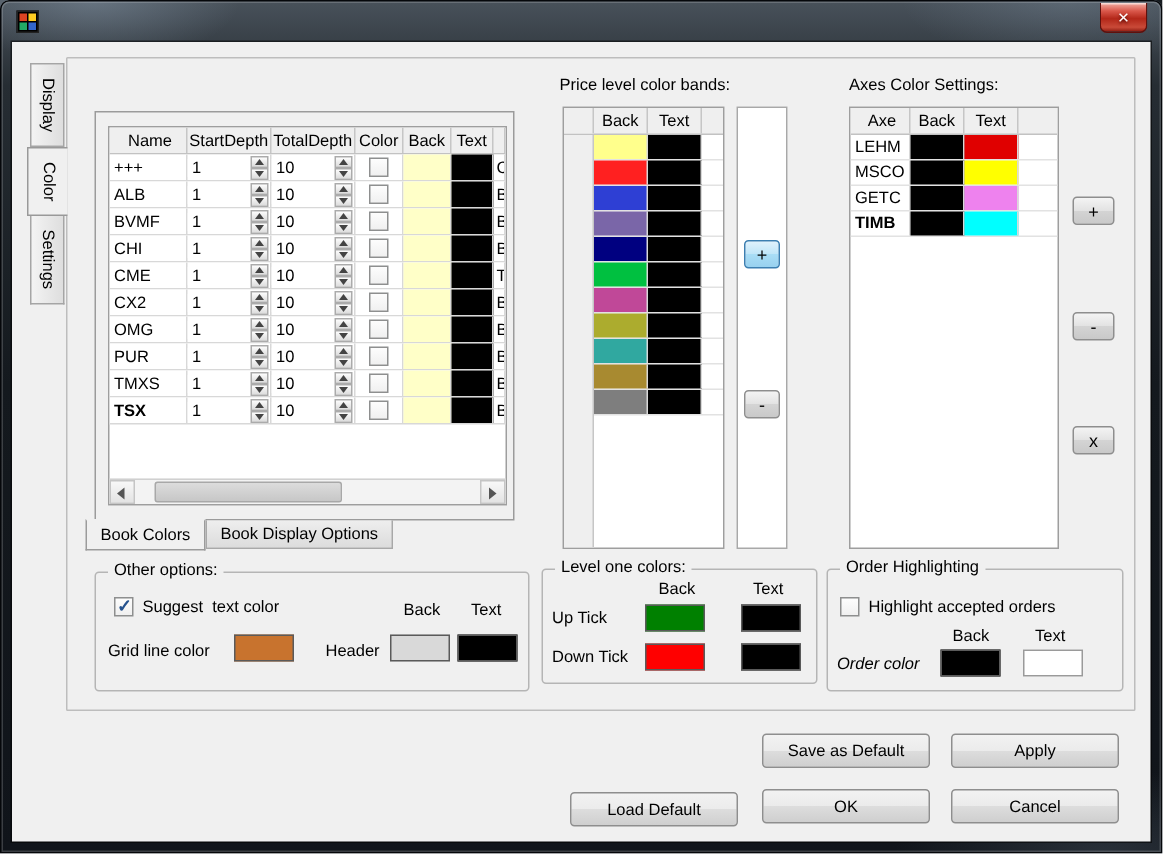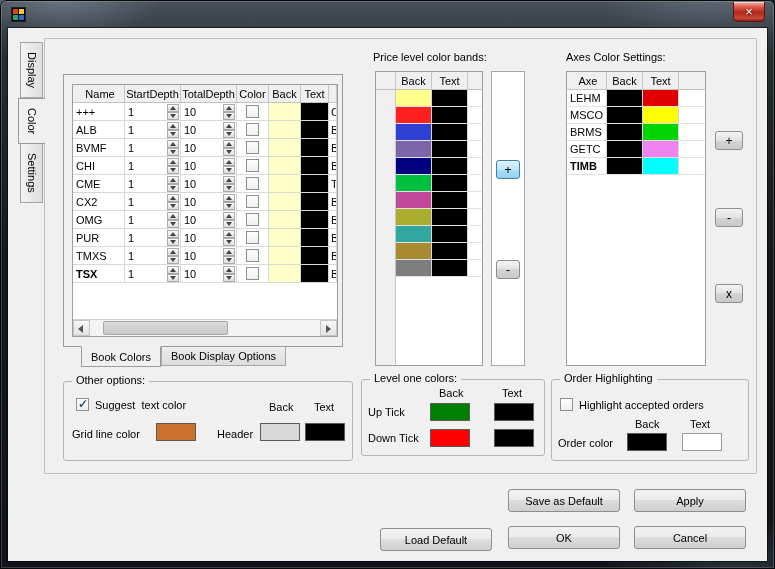--- a/index.html
+++ b/index.html
@@ -75,21 +75,21 @@
 
   .hscroll { position:absolute; left:0; right:0; bottom:0; height:17px; background:#f3f3f3; border-top:1px solid #d0d0d0; }
   .hs-btn { position:absolute; top:0; width:17px; height:16px; background:linear-gradient(#f8f8f8,#e3e3e3); border:1px solid #c5c5c5; }
   .hs-left{left:0;} .hs-right{right:0;}
   .hs-btn::after { content:""; position:absolute; top:4px; }
   .hs-left::after { left:4px; border-top:4px solid transparent; border-bottom:4px solid transparent; border-right:5px solid #555; }
   .hs-right::after { left:5px; border-top:4px solid transparent; border-bottom:4px solid transparent; border-left:5px solid #555; }
   .hs-thumb { position:absolute; left:30px; top:1px; width:125px; height:14px;
     background:linear-gradient(#dcdcdc,#c7c7c7); border:1px solid #a8a8a8; border-radius:2px; }
 
-  .bottom-tabs { position:absolute; left:36px; top:307px; display:flex; align-items:flex-start; z-index:2; }
+  .bottom-tabs { position:absolute; left:12px; top:307px; display:flex; align-items:flex-start; z-index:2; }
   .btab { height:19px; padding:0 9px; margin-top:1px; background:linear-gradient(#eee,#dcdcdc);
     border:1px solid #a8a8a8; border-top:none; display:flex; align-items:center; }
   .btab.selected { height:21px; margin-top:0; background:#F0F0F0; border:1px solid #9b9b9b; border-top:1px solid #F0F0F0; z-index:3; }
 
   
   .section-label { position:absolute; font-size:11px; }
   .grid-table { position:absolute; background:#fff; border:1px solid #9e9e9e; overflow:hidden; }
   .gt-head { display:flex; height:18px; background:#efefef; border-bottom:1px solid #c2c2c2; }
   .gt-head .h { border-right:1px solid #c6c6c6; display:flex; align-items:center; justify-content:center; }
   .gt-row { display:flex; height:17px; border-bottom:1px solid #e2e2e2; }
@@ -526,25 +526,20 @@
                 <div class="gcell w-cb" style="background: rgb(0, 0, 0);"></div>
                 <div class="gcell w-ct" style="background: rgb(224, 0, 0);"></div>
               </div>
 
               <div class="gt-row">
                 <div class="gcell w-axe">MSCO</div>
                 <div class="gcell w-cb" style="background: rgb(0, 0, 0);"></div>
                 <div class="gcell w-ct" style="background: rgb(255, 255, 0);"></div>
               </div>
 
-              <div class="gt-row">
-                <div class="gcell w-axe">BRMS</div>
-                <div class="gcell w-cb" style="background: rgb(0, 0, 0);"></div>
-                <div class="gcell w-ct" style="background: rgb(0, 212, 0);"></div>
-              </div>
 
               <div class="gt-row">
                 <div class="gcell w-axe">GETC</div>
                 <div class="gcell w-cb" style="background: rgb(0, 0, 0);"></div>
                 <div class="gcell w-ct" style="background: rgb(238, 130, 238);"></div>
               </div>
 
               <div class="gt-row">
                 <div class="gcell w-axe bold">TIMB</div>
                 <div class="gcell w-cb" style="background: rgb(0, 0, 0);"></div>
@@ -588,21 +583,21 @@
               </div>
             </div>
         </div>
 
         <div class="groupbox" style="left:506px; top:340px; width:198px; height:82px;">
           <span class="gb-label">Order Highlighting</span>
           <span class="cb" style="position:absolute; left:8px; top:18px;"></span>
           <span class="lbl" style="left:27px; top:19px;">Highlight accepted orders</span>
           <span class="lbl" style="left:83px; top:38px;">Back</span>
           <span class="lbl" style="left:138px; top:38px;">Text</span>
-          <span class="lbl" style="left:6px; top:57px;">Order color</span>
+          <span class="lbl" style="left:6px; top:57px;font-style:italic;">Order color</span>
           <div class="swatch" style="left: 75px; top: 53px; background: rgb(0, 0, 0);"></div>
           <div class="swatch" style="left: 130px; top: 53px; border-color: rgb(154, 154, 154); background: rgb(255, 255, 255);"></div>
         </div>
 
       </div>
 
       <div class="btn" style="left:372px; top:461px;margin-top:39px;">Load Default</div>
       <div class="btn" style="left:500px; top:461px;">Save as Default</div>
       <div class="btn" style="left:626px; top:461px;">Apply</div>
       <div class="btn" style="left:500px; top:498px;">OK</div>

